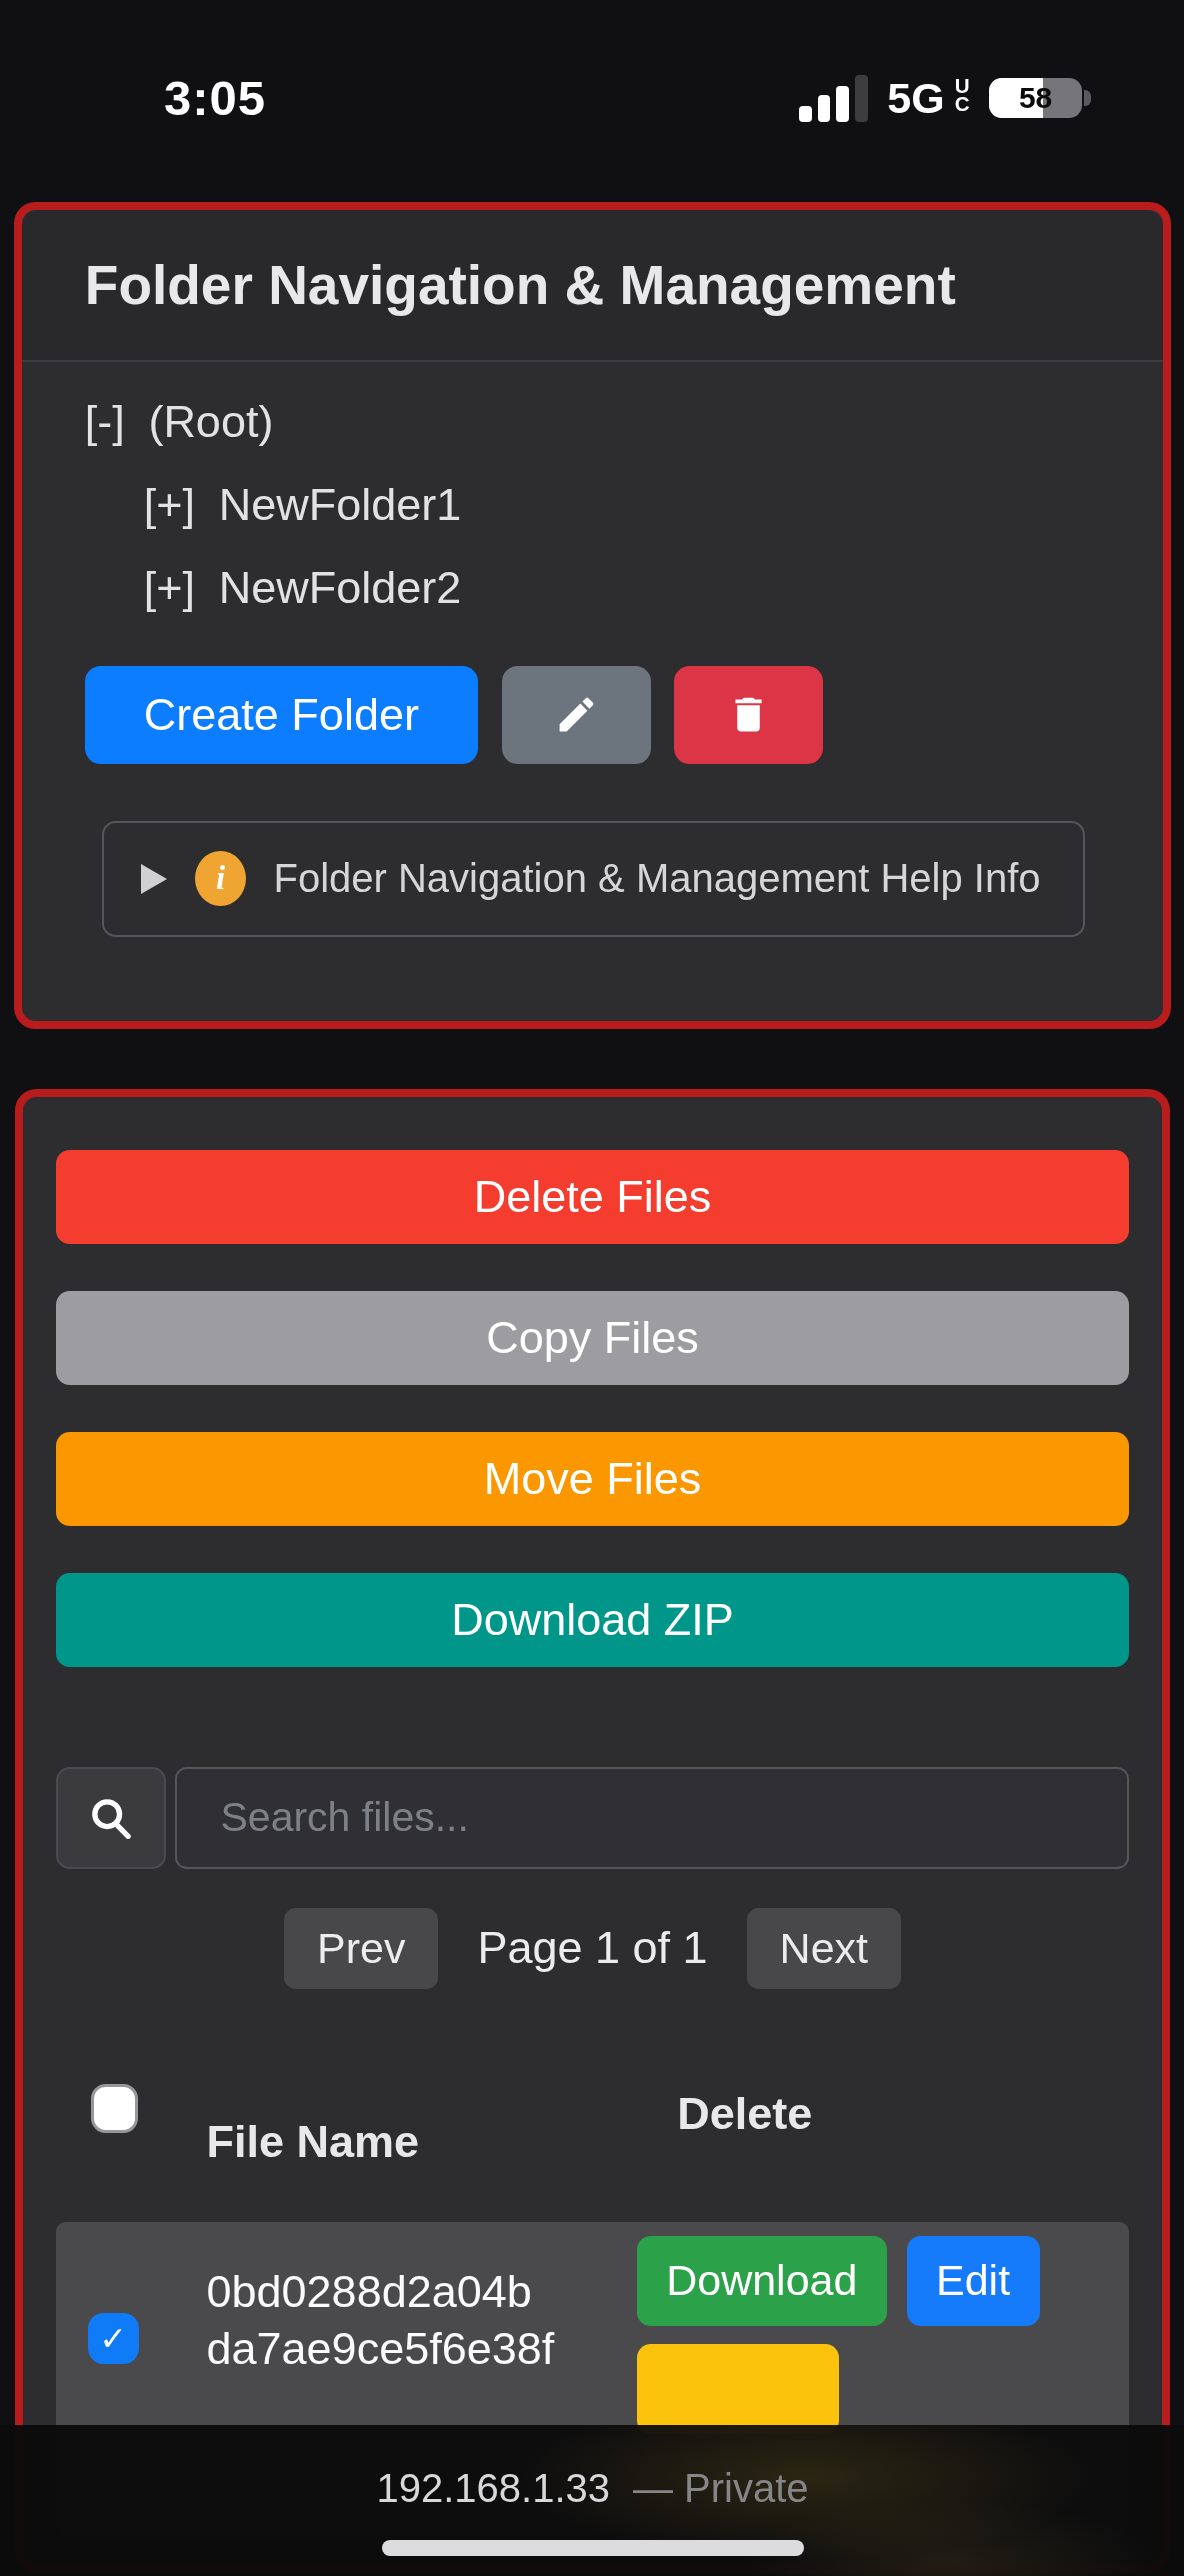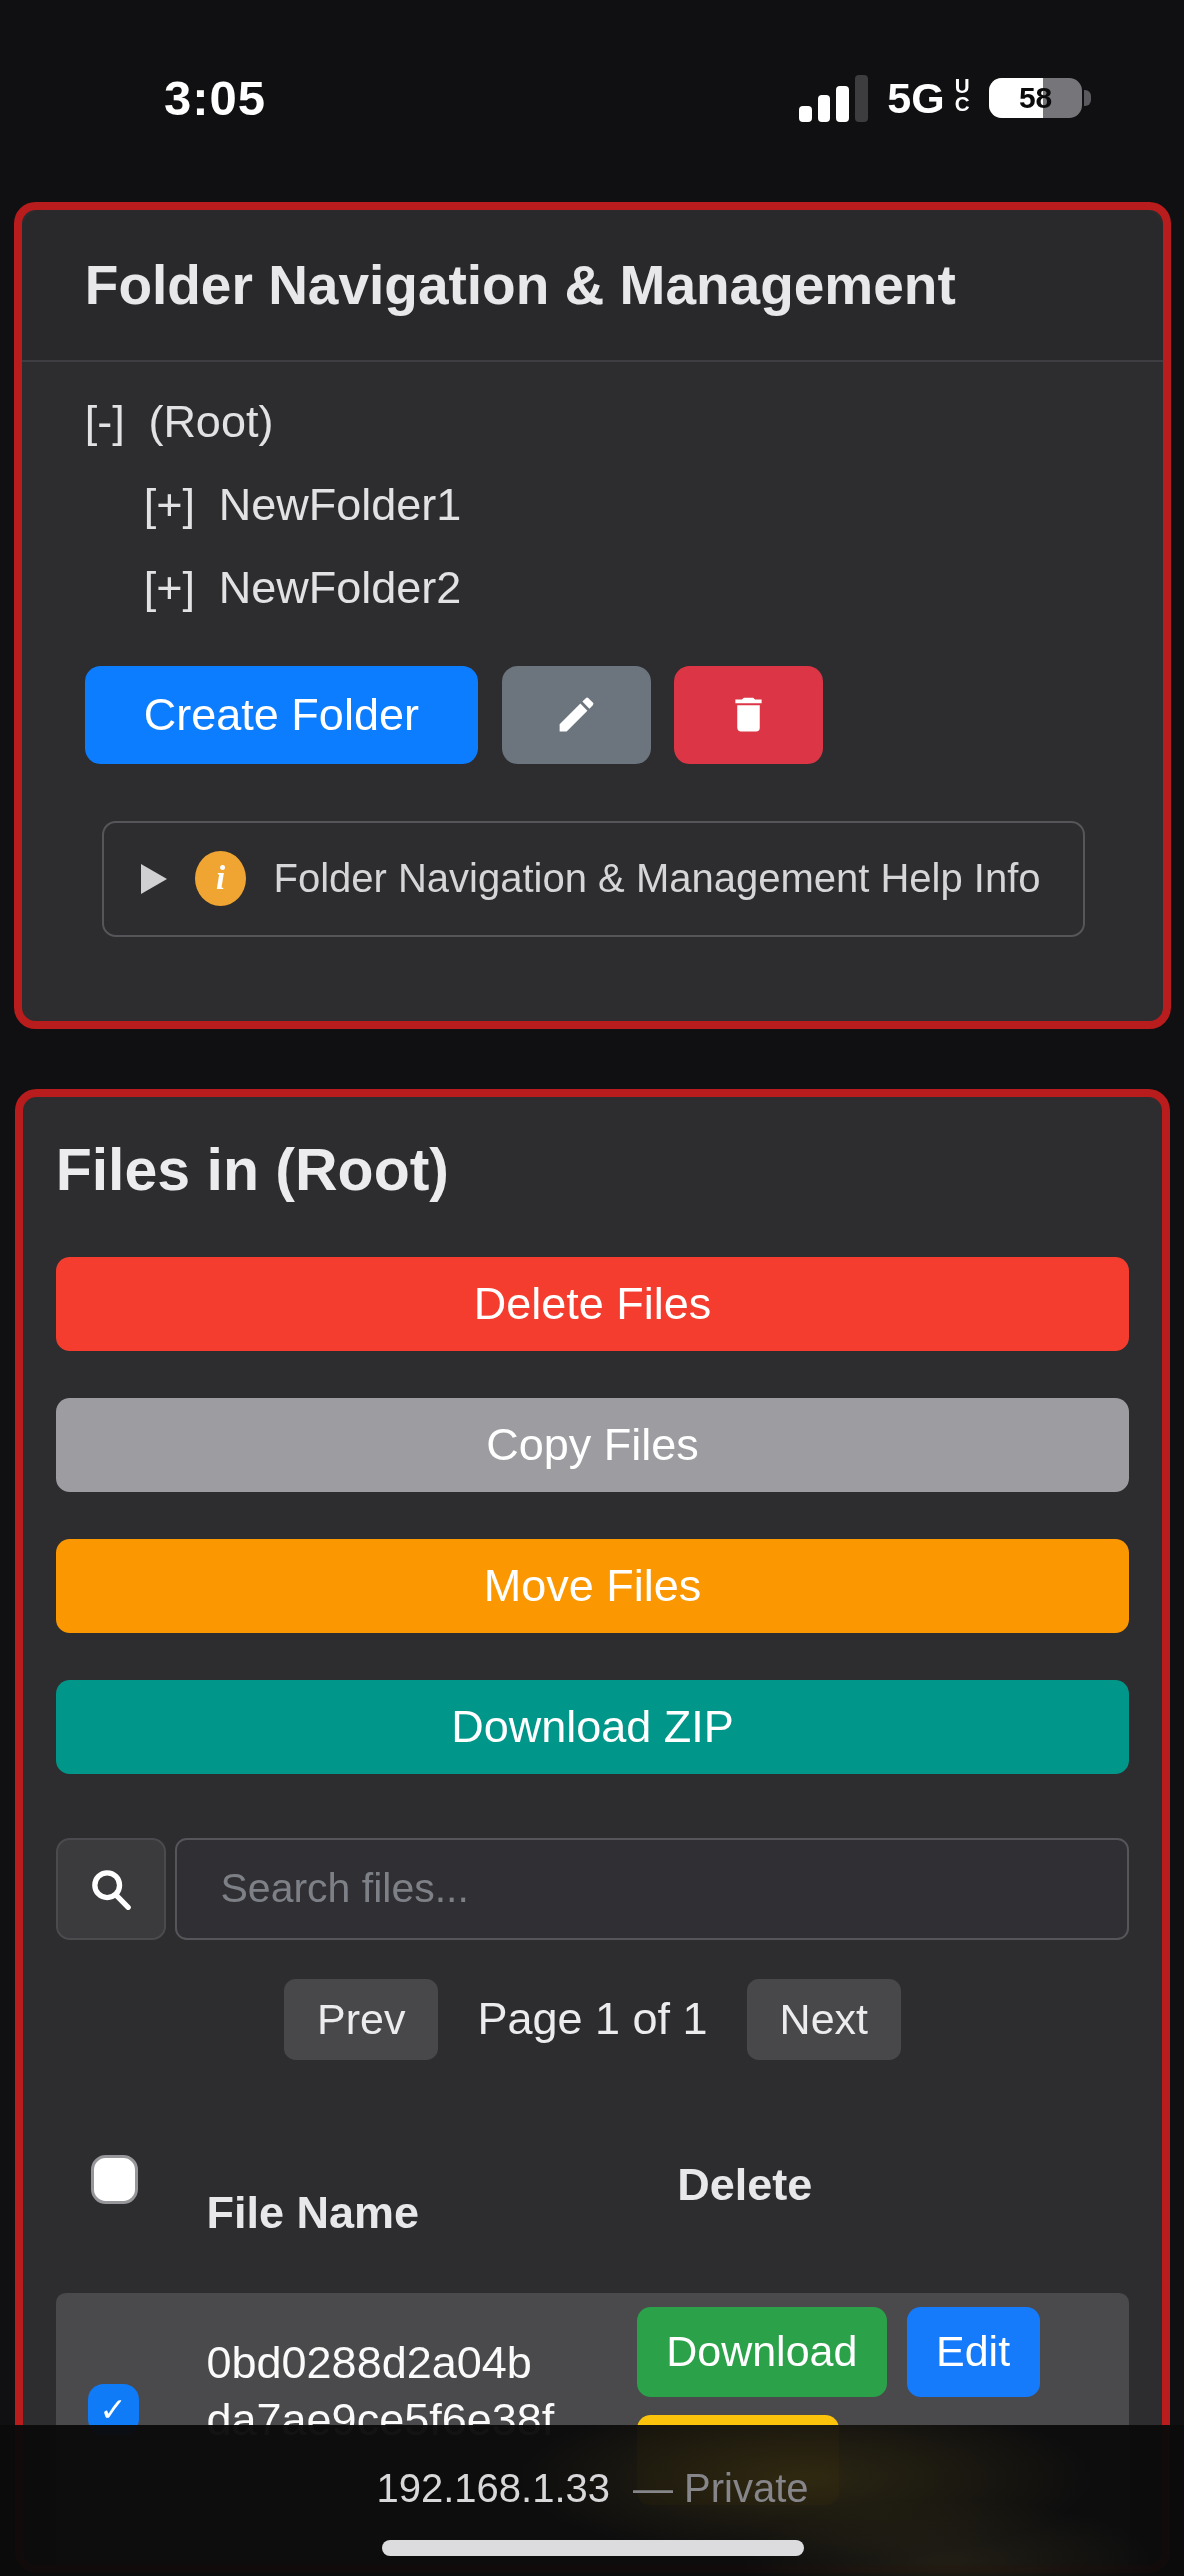--- a/index.html
+++ b/index.html
@@ -51,21 +51,21 @@
     align-items:center; justify-content:center; font-size:33px; font-weight:800; color:#fff;
     font-family:"Liberation Serif","DejaVu Serif",serif; font-style:italic; flex:none; }
   .help-text{ font-size:40px; color:#d6d6d8; }
 
   .card2{ margin:60px 14.7px 0; height:1484px; padding:0 33px; overflow:hidden; }
   .card2-title{ padding-top:39px; font-size:59px; font-weight:700; color:#ececee; }
 
   .bulk-btn{ display:block; width:100%; height:94px; border-radius:13.8px; font-size:45px; margin-top:47px; }
   .bulk-btn.first{ margin-top:53px; }
 
-  .search-row{ display:flex; gap:9.8px; margin-top:64px; }
+  .search-row{ display:flex; gap:9.8px; margin-top:100px; }
   .search-icon-box{ width:110px; height:102px; border-radius:13.8px; background:#3b3b3e;
     border:2px solid #4b4b4f; display:flex; align-items:center; justify-content:center; flex:none; }
   .search-input{ flex:1; height:102px; background:#303034; border:2px solid #56565a; border-radius:11.8px;
     padding:0 43px; font-size:41px; color:#e0e0e0; font-family:inherit; outline:none; }
   .search-input::placeholder{ color:#7e8087; }
 
   .pagination{ margin-top:39px; display:flex; align-items:center; justify-content:center; gap:39px; }
   .page-btn{ height:81px; padding:0 33px; background:#48484b; border-radius:11.8px; font-size:43px; color:#ececee; }
   .page-label{ font-size:45px; color:#ececee; }
 
@@ -166,21 +166,20 @@
 
     <div class="help-box">
       <span class="disclosure"></span>
       <span class="info-badge">i</span>
       <span class="help-text">Folder Navigation &amp; Management Help Info</span>
     </div>
   </div>
 </div>
 
 <div class="card card2">
-  <div class="card2-title">Files in (Root)</div>
 
   <button class="btn bulk-btn first" style="background-color: rgb(244, 61, 47);">Delete Files</button>
   <button class="btn bulk-btn" style="background-color: rgb(157, 157, 161);">Copy Files</button>
   <button class="btn bulk-btn" style="background-color: rgb(251, 151, 0);">Move Files</button>
   <button class="btn bulk-btn" style="background-color: rgb(0, 150, 138);">Download ZIP</button>
 
   <div class="search-row">
     <div class="search-icon-box">
       <span>
         <svg width="53" height="53" viewBox="0 0 24 24" fill="none" stroke="#fff" stroke-width="2.4" stroke-linecap="round">

